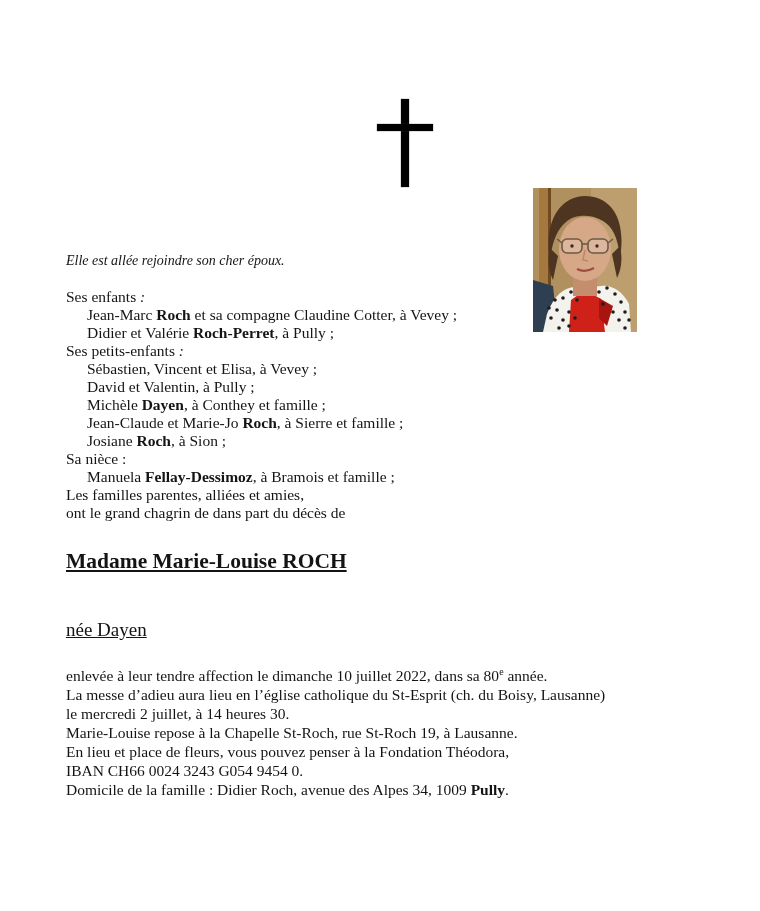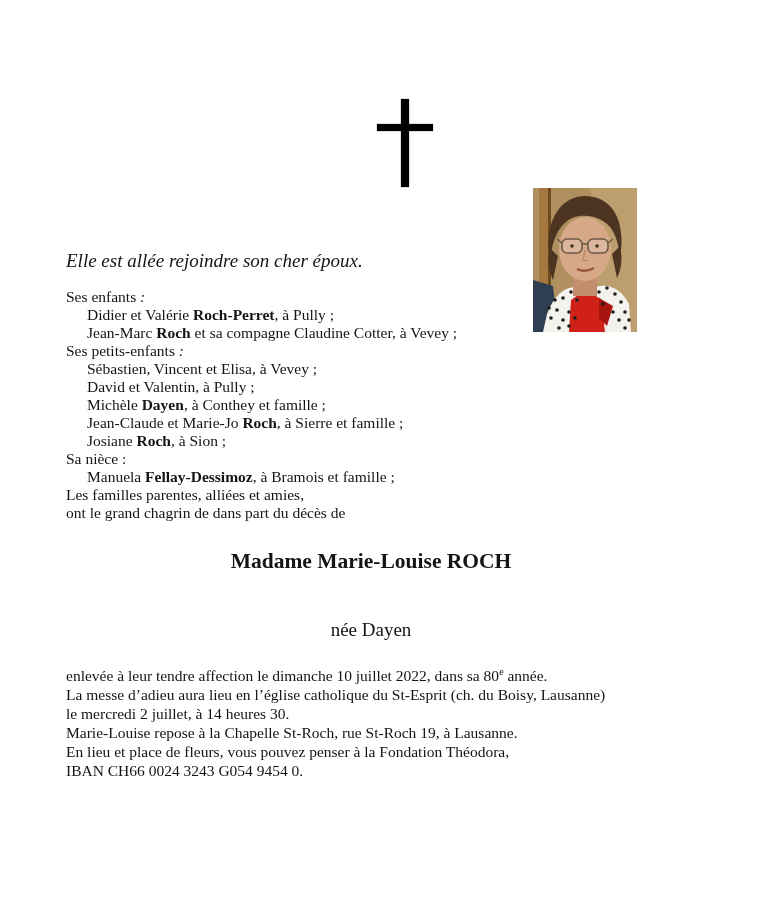--- a/index.html
+++ b/index.html
@@ -57,34 +57,34 @@
   .photo svg { display: block; }
   
   .content {
     position: absolute;
     left: 66px;
     top: 252px;
     width: 610px;
   }
   .epitaph {
     font-style: italic;
-    font-size: 19px;
+    font-size: 14px;
     line-height: 18px;
     margin: 0 0 18px 0;
     white-space: nowrap;
   }
   .fline {
     font-size: 15.5px;
     line-height: 18px;
     white-space: nowrap;
   }
   .fline.indent { padding-left: 21px; }
   .title-block {
-    text-align: center;
     margin-top: 26px;
+    text-decoration: underline;
   }
   .deceased-name {
     font-size: 21.5px;
     font-weight: bold;
     line-height: 26px;
     margin: 0;
   }
   .maiden-name {
     font-size: 19px;
     line-height: 24px;
@@ -172,22 +172,22 @@
           <circle cx="96" cy="132" r="1.8"></circle>
       </g>
     </svg>
   </div>
 
   <div class="content">
     <p class="epitaph">Elle est allée rejoindre son cher époux.</p>
 
     <div class="family">
         <div class="fline"><span>Ses enfants </span><span class="seg-i">:</span></div>
+        <div class="fline indent"><span>Jean-Marc </span><span class="seg-b">Roch</span><span> et sa compagne Claudine Cotter, à Vevey ;</span></div>
         <div class="fline indent"><span>Didier et Valérie </span><span class="seg-b">Roch-Perret</span><span>, à Pully ;</span></div>
-        <div class="fline indent"><span>Jean-Marc </span><span class="seg-b">Roch</span><span> et sa compagne Claudine Cotter, à Vevey ;</span></div>
         <div class="fline"><span>Ses petits-enfants </span><span class="seg-i">:</span></div>
         <div class="fline indent"><span>Sébastien, Vincent et Elisa, à Vevey ;</span></div>
         <div class="fline indent"><span>David et Valentin, à Pully ;</span></div>
         <div class="fline indent"><span>Michèle </span><span class="seg-b">Dayen</span><span>, à Conthey et famille ;</span></div>
         <div class="fline indent"><span>Jean-Claude et Marie-Jo </span><span class="seg-b">Roch</span><span>, à Sierre et famille ;</span></div>
         <div class="fline indent"><span>Josiane </span><span class="seg-b">Roch</span><span>, à Sion ;</span></div>
         <div class="fline"><span>Sa nièce :</span></div>
         <div class="fline indent"><span>Manuela </span><span class="seg-b">Fellay-Dessimoz</span><span>, à Bramois et famille ;</span></div>
         <div class="fline"><span>Les familles parentes, alliées et amies,</span></div>
         <div class="fline"><span>ont le grand chagrin de dans part du décès de</span></div>
@@ -198,16 +198,17 @@
       <div class="maiden-name">née Dayen</div>
     </div>
 
     <div class="details">
         <div class="dline"><span>enlevée à leur tendre affection le dimanche 10 juillet 2022, dans sa 80</span><sup>e</sup><span> année.</span></div>
         <div class="dline"><span>La messe d’adieu aura lieu en l’église catholique du St-Esprit (ch. du Boisy, Lausanne)</span></div>
         <div class="dline"><span>le mercredi 2 juillet, à 14 heures 30.</span></div>
         <div class="dline"><span>Marie-Louise repose à la Chapelle St-Roch, rue St-Roch 19, à Lausanne.</span></div>
         <div class="dline"><span>En lieu et place de fleurs, vous pouvez penser à la Fondation Théodora,</span></div>
         <div class="dline"><span>IBAN CH66 0024 3243 G054 9454 0.</span></div>
+        <div class="dline"><span>Domicile de la famille : Didier Roch, avenue des Alpes 34, 1009 </span><span class="seg-b">Pully</span><span>.</span></div>
       </div>
   </div>
 
 </div>
 
 </body></html>

